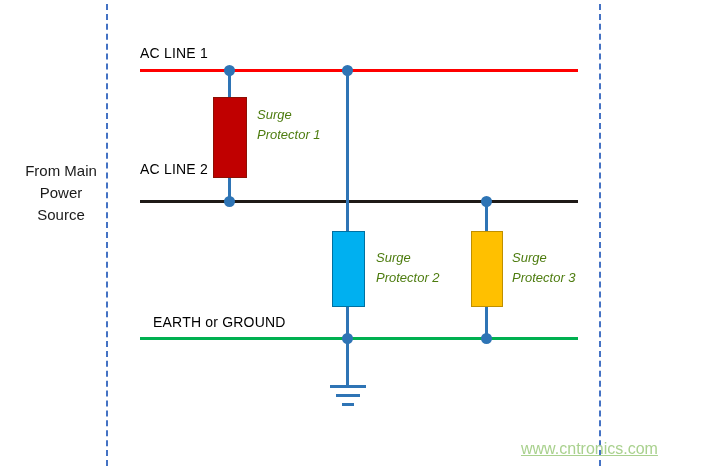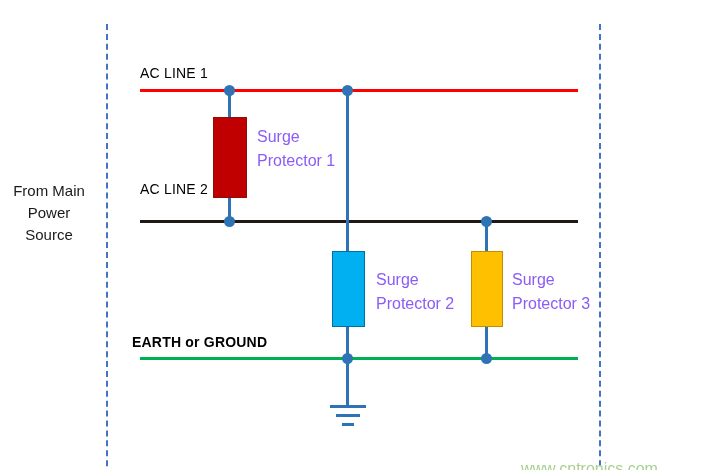--- a/index.html
+++ b/index.html
@@ -8,21 +8,21 @@
     background: #ffffff;
     font-family: "Liberation Sans", sans-serif;
   }
   .canvas {
     position: relative;
     width: 706px;
     height: 470px;
     background: #ffffff;
     overflow: hidden;
   }
-  .abs { position: absolute; margin-top: 20px; }
+  .abs { position: absolute; }
 
   
   .dashed-boundary {
     width: 0;
     border-left: 2px dashed #4472c4;
   }
 
   
   .hline { height: 3px; }
   .hline.red   { background: #ff0000; }
@@ -60,54 +60,55 @@
     background: #2e74b5;
   }
 
   
   .sp-rect { border: 1px solid rgba(0,0,0,0.35); }
   .sp1-fill { background: #c00000; border-color: #8c1004; }
   .sp2-fill { background: #00b0f0; border-color: #0070a0; }
   .sp3-fill { background: #ffc000; border-color: #bf8f00; }
 
   .sp-label {
-    font-size: 16px;
-    color: #8b5cf6;
+    font-size: 13px;
+    color: #4d7c0f;
     white-space: pre-line;
     line-height: 1.5;
+    font-style: italic;
   }
 
   
   .gnd-bar { height: 3px; background: #2e74b5; }
 
   .watermark {
     font-size: 16px;
     color: #a9d18e;
     white-space: nowrap;
   }
 </style>
 </head>
 <body>
 
 <div class="canvas">
 
   <div class="abs dashed-boundary" style="left:106px; top:4px; height:462px;"></div>
   <div class="abs dashed-boundary" style="left:599px; top:4px; height:462px;"></div>
 
-  <div class="abs side-label" style="left:0; top:160px; width:98px;">From Main
+  <div class="abs side-label" style="left:12px; top:160px; width:98px;">From Main
 Power
 Source</div>
 
   <div class="abs line-label" style="left:140px; top:45px;">AC LINE 1</div>
   <div class="abs hline red" style="left:140px; top:69px; width:438px;"></div>
 
   <div class="abs line-label" style="left:140px; top:161px;">AC LINE 2</div>
   <div class="abs hline black" style="left:140px; top:200px; width:438px;"></div>
 
-  <div class="abs line-label" style="left:132px; top:314px;font-weight:bold;">EARTH or GROUND</div>
+  <div class="abs line-label" style="left:153px; top:314px;">EARTH or GROUND</div>
   <div class="abs hline green" style="left:140px; top:337px; width:438px;"></div>
 
   <div class="abs vconnector" style="left:228px; top:70px; height:132px;"></div>
   <div class="abs vconnector" style="left:346px; top:70px; height:315px;"></div>
   <div class="abs vconnector" style="left:485px; top:202px; height:137px;"></div>
 
   <div class="abs sp-rect sp1-fill" style="left:213px; top:97px; width:32px; height:79px;"></div>
   <div class="abs sp-rect sp2-fill" style="left:332px; top:231px; width:31px; height:74px;"></div>
   <div class="abs sp-rect sp3-fill" style="left:471px; top:231px; width:30px; height:74px;"></div>
 

